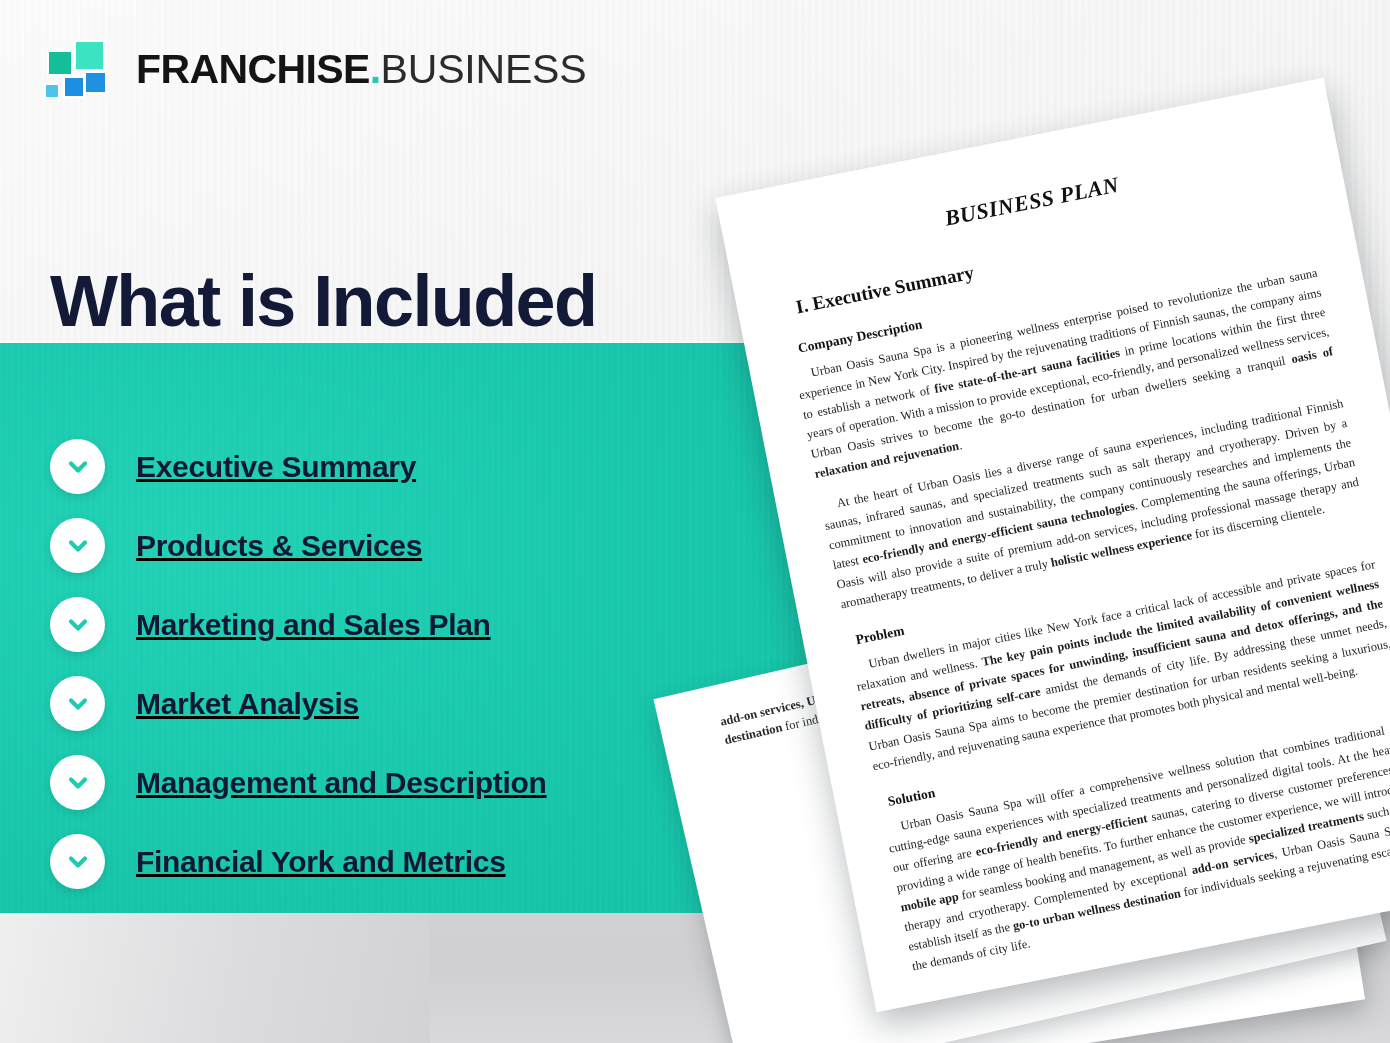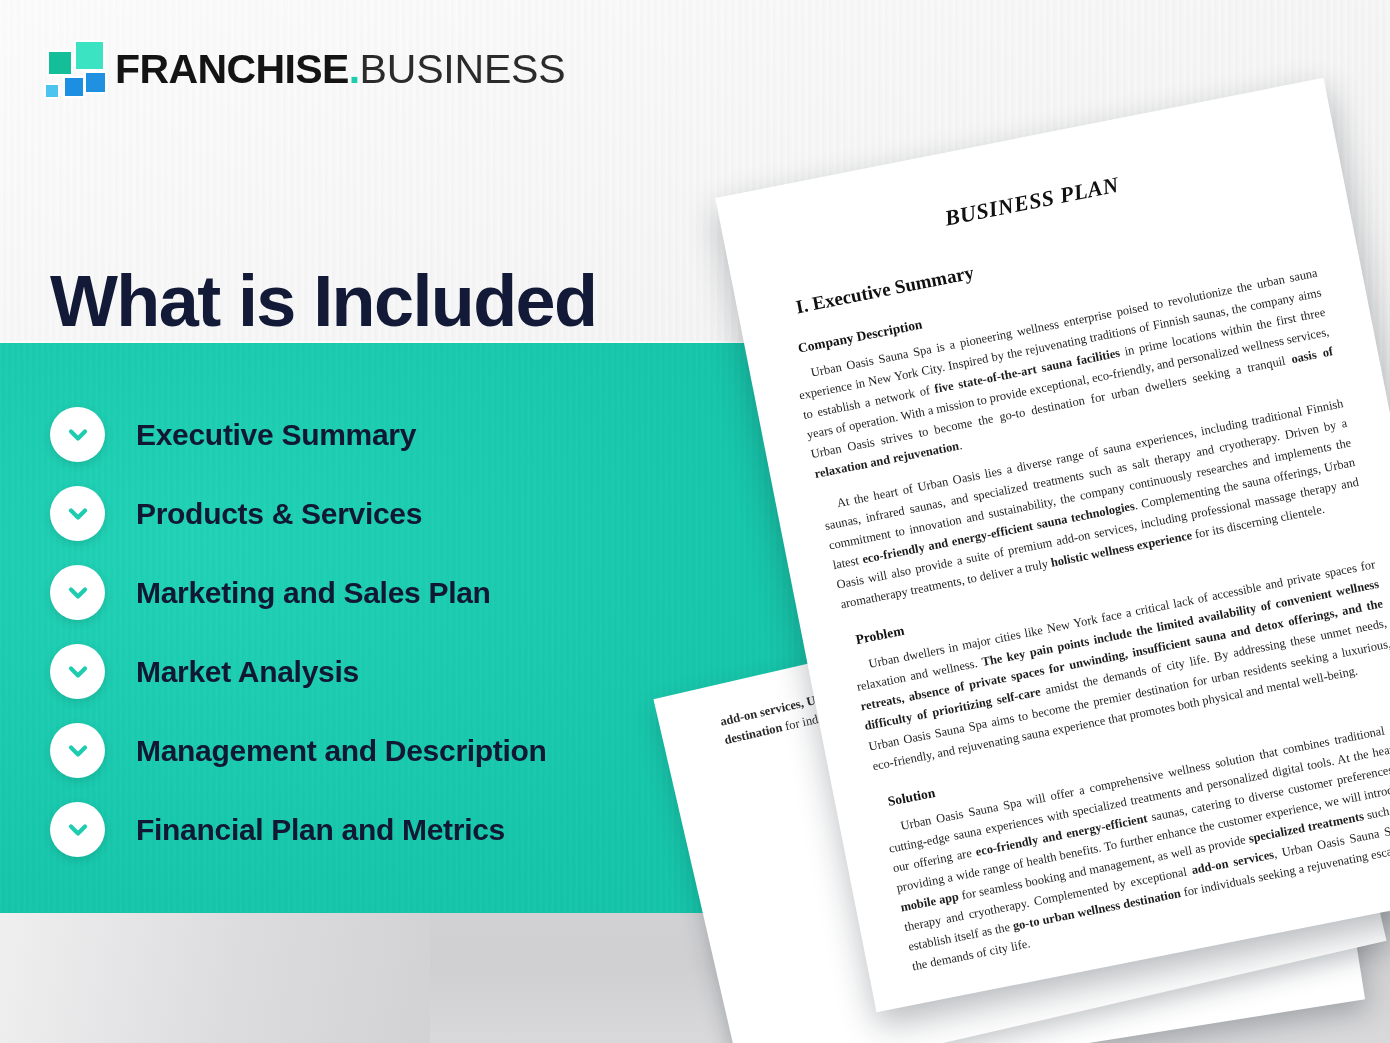--- a/index.html
+++ b/index.html
@@ -47,21 +47,21 @@
     background: linear-gradient(100deg, #efeff0 0%, #dcdcde 55%, #d2d2d4 100%);
   }
 
   
   .logo {
     position: absolute;
     left: 45px;
     top: 40px;
     display: flex;
     align-items: center;
-    gap: 8px;
+    gap: 29px;
   }
   .logo-mark {
     position: relative;
     width: 62px;
     height: 58px;
   }
   .logo-mark i {
     position: absolute;
     display: block;
     box-shadow: 0 0 0 2px rgba(255,255,255,0.95);
@@ -134,23 +134,24 @@
     height: 2px;
     background: rgba(255,255,255,0.55);
   }
 
   
   .feature-list {
     position: absolute;
     left: 0;
     top: 343px;
     width: 760px;
-    padding: 52px 0 0 50px;
+    padding: 84px 0 0 50px;
     box-sizing: border-box;
     z-index: 4;
+    text-decoration: underline;
   }
   .feature-item {
     display: flex;
     align-items: center;
     height: 79px;
     gap: 31px;
   }
   .chev-badge {
     flex: 0 0 auto;
     width: 55px;
@@ -334,21 +335,21 @@
       </span>
       <span class="feature-label">Management and Description</span>
     </div>
 
     <div class="feature-item">
       <span class="chev-badge">
         <svg width="30" height="30" viewBox="0 0 30 30" aria-hidden="true">
           <path d="M8 11.5 L15 18.5 L22 11.5" fill="none" stroke="#1ECCB0" stroke-width="4.2" stroke-linecap="round" stroke-linejoin="round"></path>
         </svg>
       </span>
-      <span class="feature-label">Financial Plan and Metrics</span>
+      <span class="feature-label">Financial York and Metrics</span>
     </div>
 
   </div>
 
   <div class="doc-stack">
 
     <div class="page page-back-2"></div>
 
     <div class="page page-back-1">
       <div class="page-back-text">

